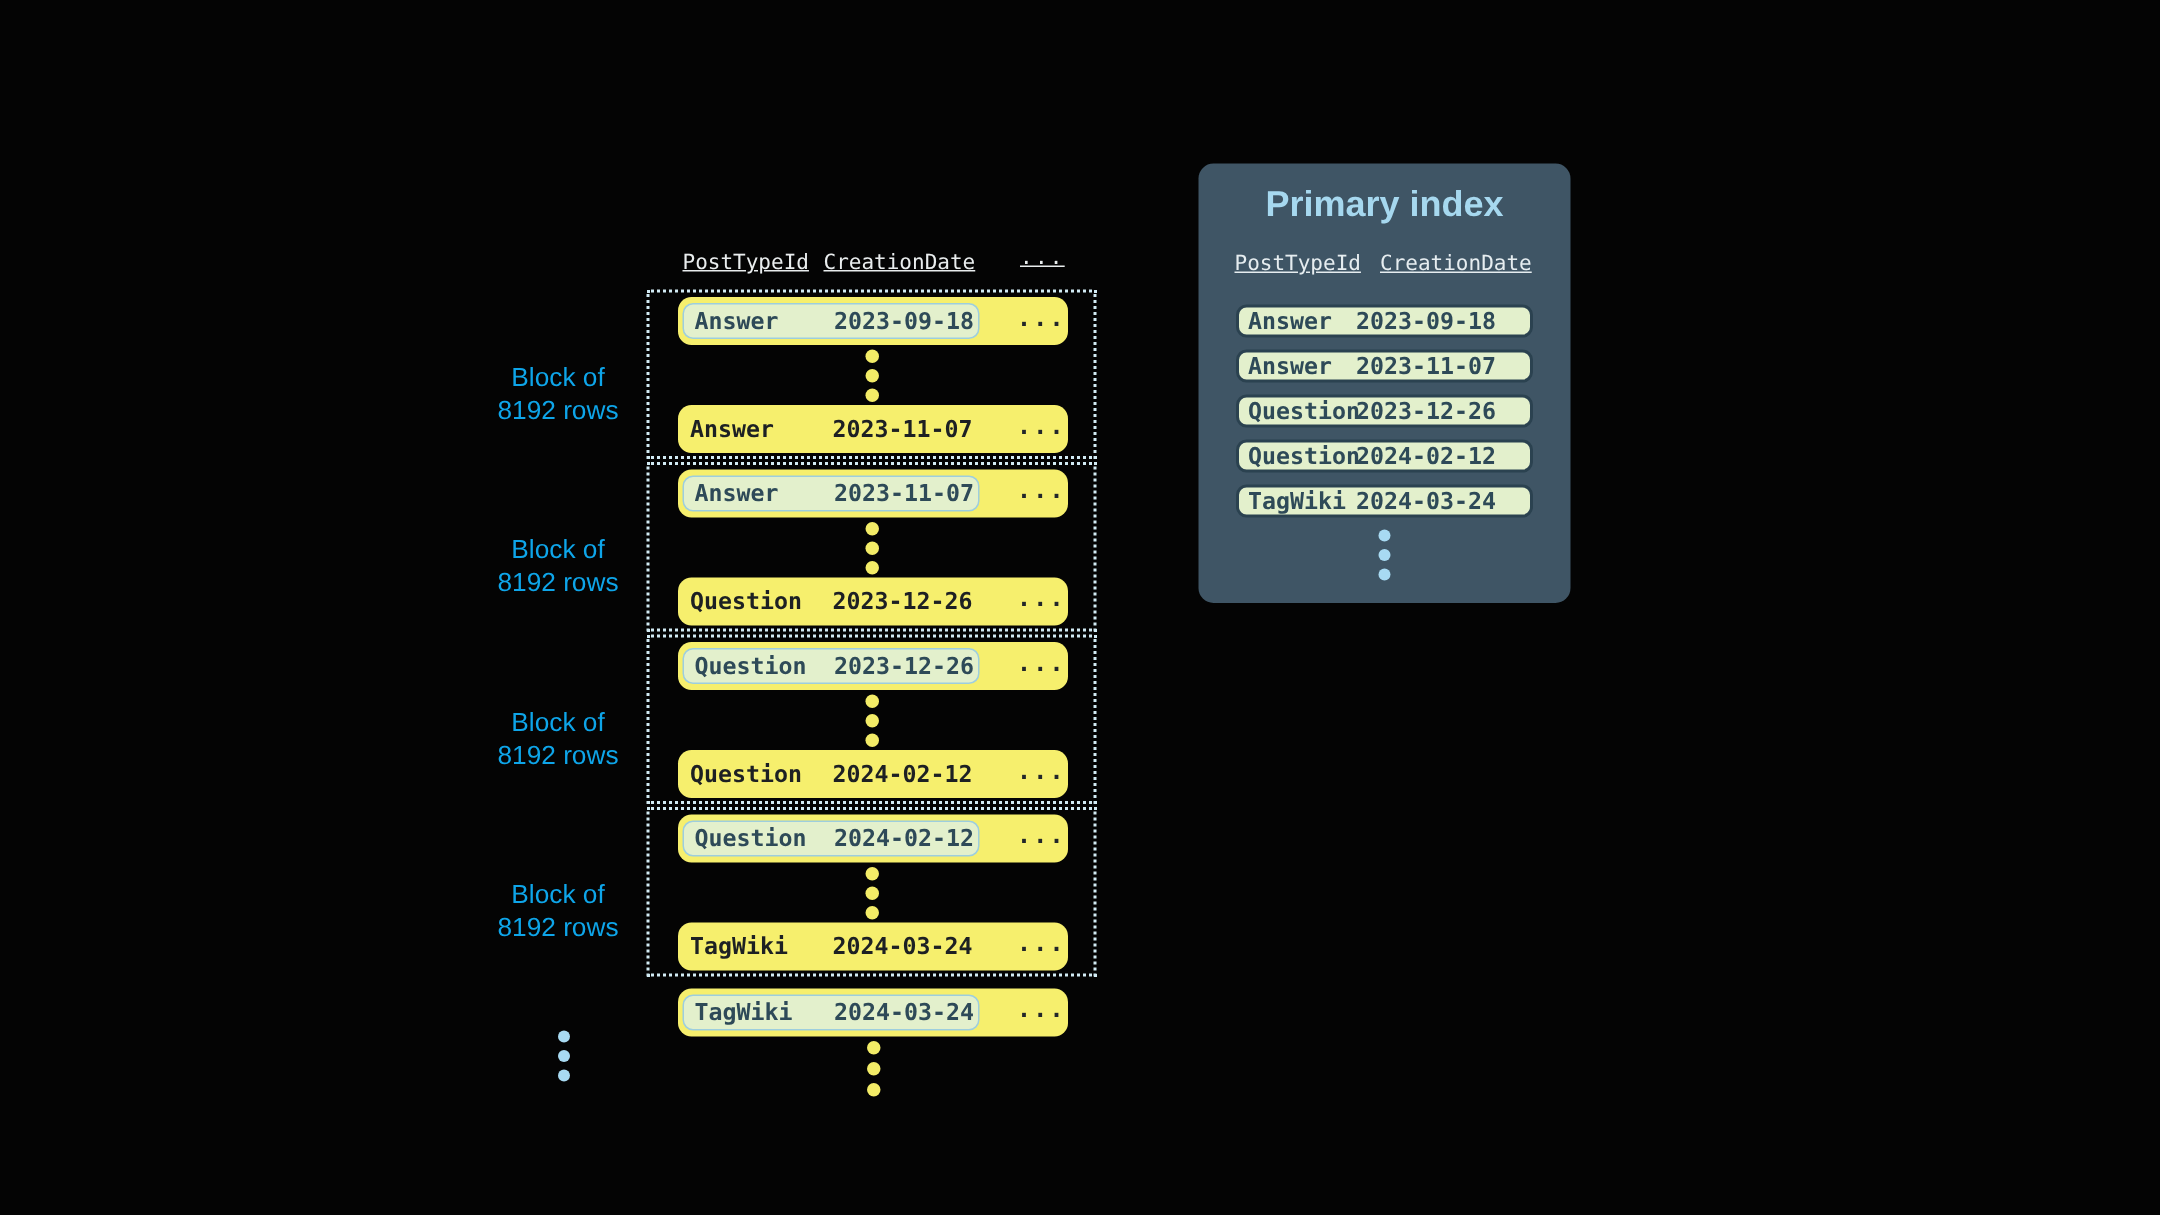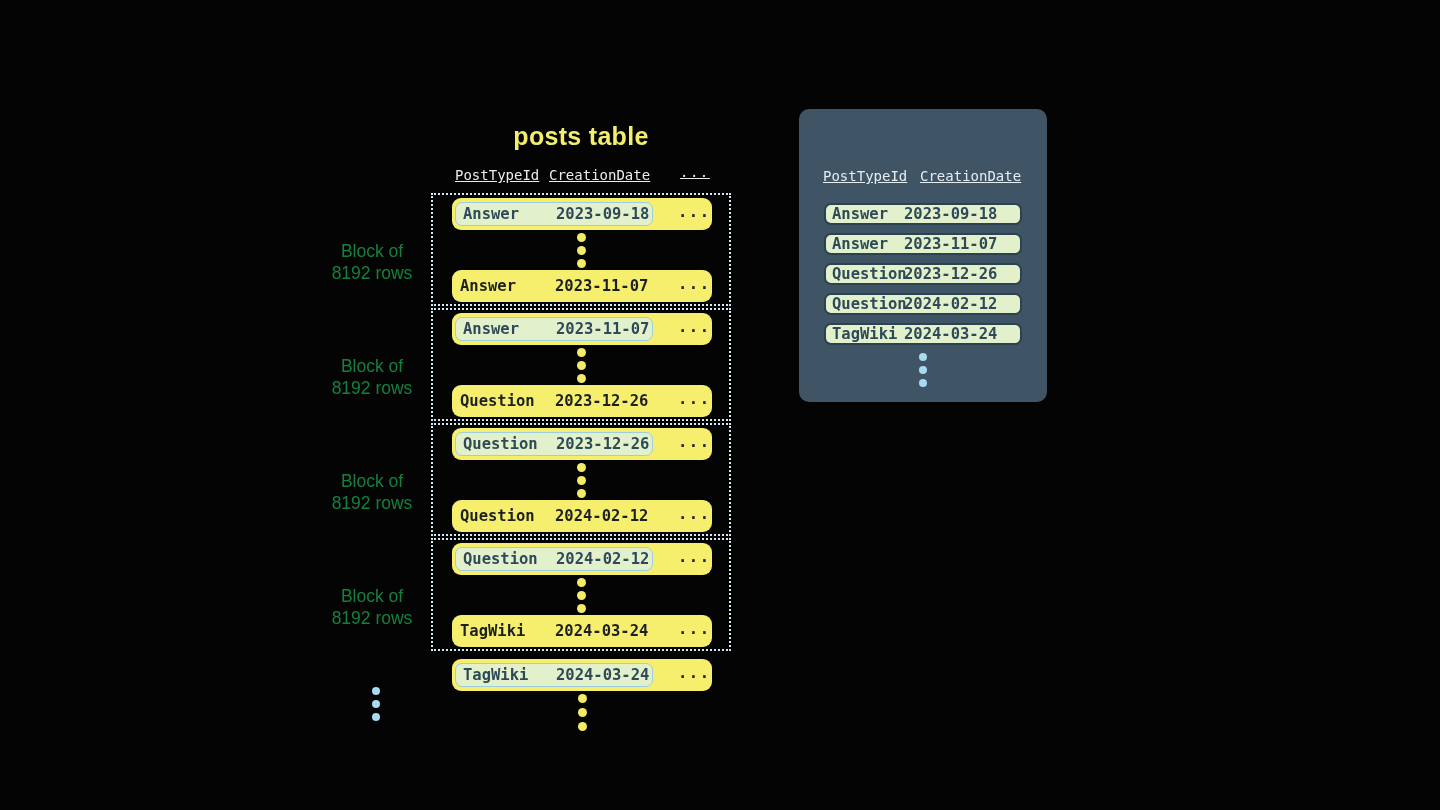--- a/index.html
+++ b/index.html
@@ -29,21 +29,21 @@
   .pill{position:absolute;left:3px;top:4px;width:198px;height:24px;box-sizing:border-box;
         background:#e3f0cc;border:1.5px solid #9dcede;border-radius:7px;color:#2e4a58;}
   .pill .cell-type{left:7px;} .pill .cell-date{left:100px;}
 
   .vdots{position:absolute;display:flex;flex-direction:column;align-items:center;gap:4px;}
   .pblock .vdots{left:0;right:0;top:38px;}
   .dot{width:9px;height:9px;border-radius:50%;}
   .dot.yellow{background:#f3ec67;}
   .dot.blue{width:8px;height:8px;background:#a8daf2;}
 
-  .block-label{position:absolute;left:298px;width:148px;text-align:center;color:#15803d;
+  .block-label{position:absolute;left:298px;width:148px;text-align:center;color:#0ea5e9;
                font-size:17.5px;line-height:21.5px;font-weight:400;}
   .bl-1{top:241px;} .bl-2{top:356px;} .bl-3{top:471px;} .bl-4{top:586px;}
 
   .tail-ydots{left:452px;width:260px;top:694px;gap:5px;}
   .tail-bdots{left:340px;width:72px;top:687px;gap:5px;}
 
   
   .index-panel{position:absolute;left:799px;top:109px;width:248px;height:293px;
                background:#3f5565;border-radius:10px;}
   .index-title{position:absolute;top:14px;left:0;right:0;text-align:center;color:#a6d8ef;
@@ -54,21 +54,20 @@
              font-family:"DejaVu Sans Mono",monospace;font-size:15.5px;font-weight:bold;}
   .ir-0{top:94px;} .ir-1{top:124px;} .ir-2{top:154px;} .ir-3{top:184px;} .ir-4{top:214px;}
   .index-row .cell-type{left:6px;} .index-row .cell-date{left:78px;}
   .index-dots{left:0;right:0;top:244px;gap:5px;}
 </style>
 </head>
 <body>
 
 <div class="canvas">
 
-  <div class="posts-title">posts table</div>
 
   <span class="col-header h-pt1">PostTypeId</span>
   <span class="col-header h-pt2">CreationDate</span>
   <span class="col-header h-pt3">...</span>
 
   <div class="block-label bl-1">
     <div>Block of</div>
     <div>8192 rows</div>
   </div>
   <div class="block-label bl-2">
@@ -177,20 +176,21 @@
     <div class="dot yellow"></div>
     <div class="dot yellow"></div>
   </div>
   <div class="vdots tail-bdots">
     <div class="dot blue"></div>
     <div class="dot blue"></div>
     <div class="dot blue"></div>
   </div>
 
   <div class="index-panel">
+    <div class="index-title">Primary index</div>
     <span class="col-header ih-1">PostTypeId</span>
     <span class="col-header ih-2">CreationDate</span>
 
     <div class="index-row ir-0">
       <span class="cell cell-type">Answer</span>
       <span class="cell cell-date">2023-09-18</span>
     </div>
     <div class="index-row ir-1">
       <span class="cell cell-type">Answer</span>
       <span class="cell cell-date">2023-11-07</span>

